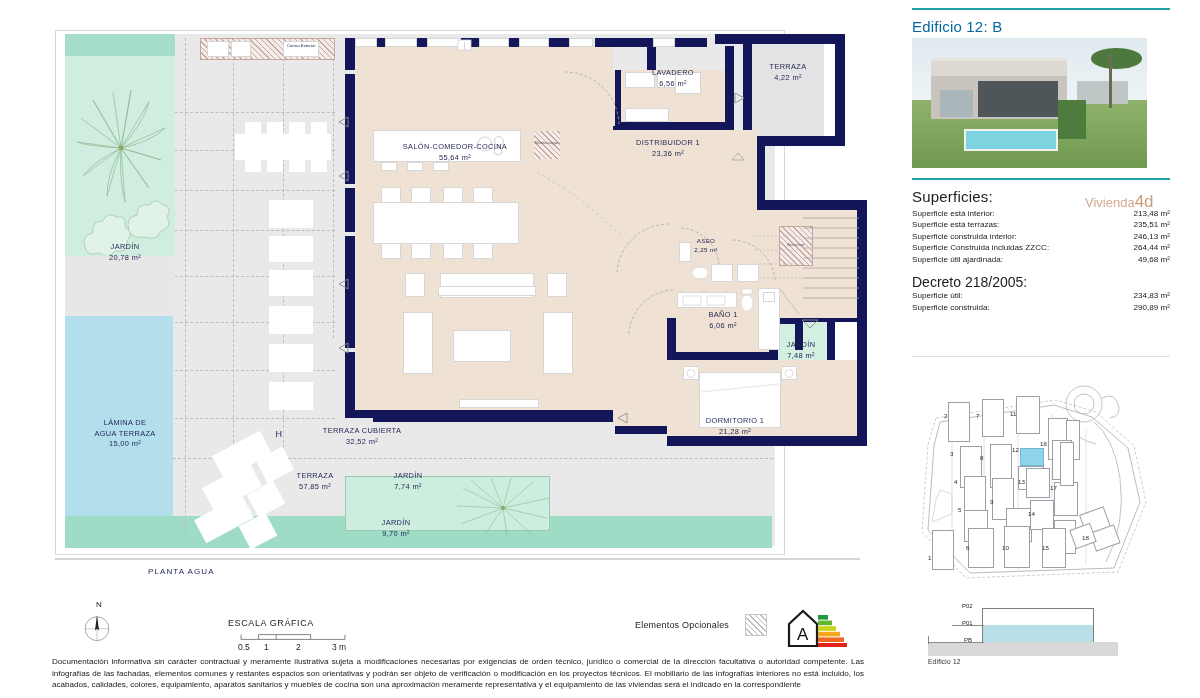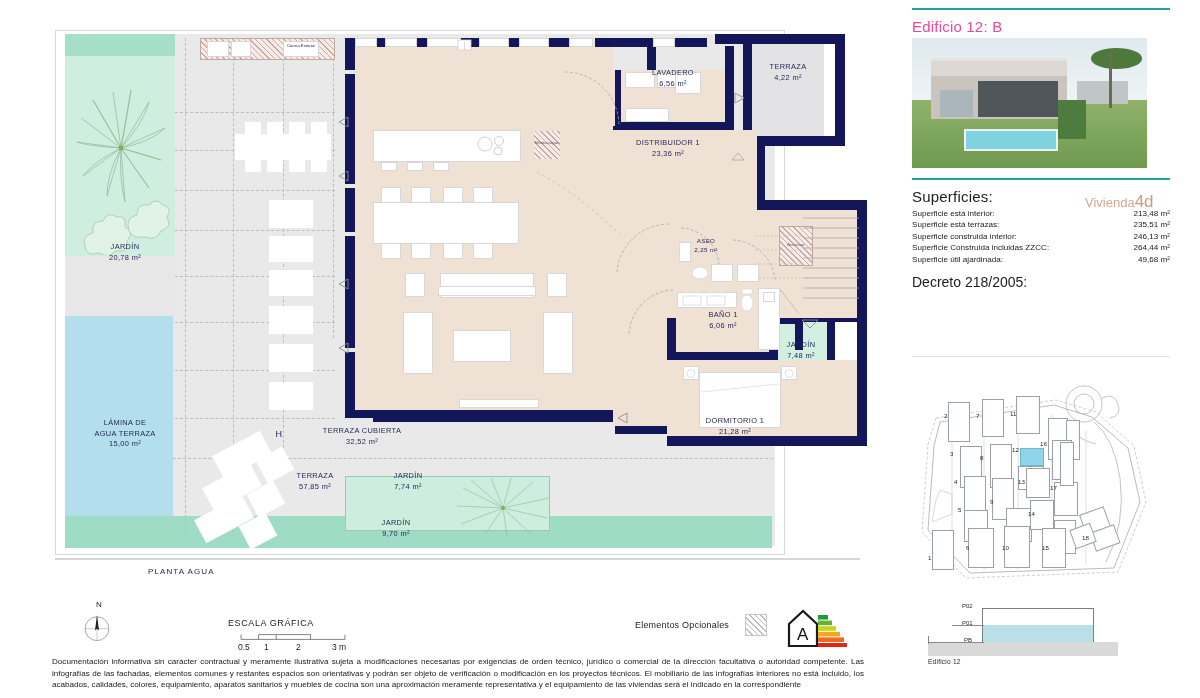--- a/index.html
+++ b/index.html
@@ -105,21 +105,21 @@
   
   .disclaimer{
     position:absolute; left:52px; top:656px; width:812px;
     font-size:8.1px; line-height:1.45; color:#1a1a1a; text-align:justify;
   }
 
   
   .right { position:absolute; left:880px; top:0; width:320px; height:698px; background:#fff; }
   .rule { position:absolute; background:#1fa1a8; height:2px; }
   .bld-title{
-    position:absolute; left:32px; top:18px; font-size:15px; color:#ec4899; letter-spacing:.2px;
+    position:absolute; left:32px; top:18px; font-size:15px; color:#0369a1; letter-spacing:.2px;
   }
 
   
   .photo{
     position:absolute; left:32px; top:38px; width:235px; height:130px;
     background:#cfd8dc; overflow:hidden; border:0;
   }
   .sky{position:absolute;left:0;top:0;width:100%;height:48%;background:linear-gradient(#dfe9ee,#eef4f6);}
   .ground{position:absolute;left:0;top:48%;width:100%;height:52%;background:linear-gradient(#8fb26a,#6f9a4f);}
   .bldg{position:absolute;left:8%;top:16%;width:58%;height:46%;background:#c9c5be;}
@@ -478,20 +478,24 @@
         <span class="n">JARDÍN</span>
         <span class="n">20,78 m²</span>
       </div>
 
       <div class="lab" style="left:30px;top:388px;width:80px;">
         <span class="n">LÁMINA DE</span>
         <span class="n">AGUA TERRAZA</span>
         <span class="n">15,00 m²</span>
       </div>
 
+      <div class="lab" style="left:318px;top:112px;width:164px;">
+        <span class="n">SALÓN-COMEDOR-COCINA</span>
+        <span class="n">55,64 m²</span>
+      </div>
 
       <div class="lab" style="left:578px;top:38px;width:80px;">
         <span class="n">LAVADERO</span>
         <span class="n">6,56 m²</span>
       </div>
 
       <div class="lab" style="left:698px;top:32px;width:70px;">
         <span class="n">TERRAZA</span>
         <span class="n">4,22 m²</span>
       </div>
@@ -636,20 +640,30 @@
         <span class="k">Superficie Construida incluidas ZZCC:</span>
         <span class="v">264,44 m²</span>
       </div>
       <div class="sr">
         <span class="k">Superficie útil ajardinada:</span>
         <span class="v">49,68 m²</span>
       </div>
     </div>
 
     <div class="dec-title">Decreto 218/2005:</div>
+    <div class="dec-rows">
+      <div class="dr">
+        <span class="k">Superficie útil:</span>
+        <span class="v">234,83 m²</span>
+      </div>
+      <div class="dr">
+        <span class="k">Superficie construida:</span>
+        <span class="v">290,89 m²</span>
+      </div>
+    </div>
 
     <div class="rule" style="left:32px;top:356px;width:258px;height:1px;background:#e0e0e0;"></div>
 
     <div class="sitemap">
       <svg viewBox="0 0 268 200" style="position:absolute;left:0;top:0;width:268px;height:200px;">
         <path d="M30 36 L150 18 L190 30 L228 64 L240 120 L212 190 L60 196 L16 150 L22 62 Z" fill="none" stroke="#c2c2c2" stroke-width="0.8" stroke-dasharray="3 2"></path>
         <path d="M34 40 L148 23 L186 35 L222 66 L234 120 L208 186 L64 191 L22 148 L28 64 Z" fill="none" stroke="#9d9d9d" stroke-width="0.7"></path>
         <circle cx="178" cy="22" r="18" fill="none" stroke="#b5b5b5" stroke-width="0.8"></circle>
         <circle cx="178" cy="22" r="10" fill="none" stroke="#b5b5b5" stroke-width="0.8"></circle>
         <path d="M160 40 q10 18 30 22" fill="none" stroke="#b5b5b5" stroke-width="0.8"></path>

